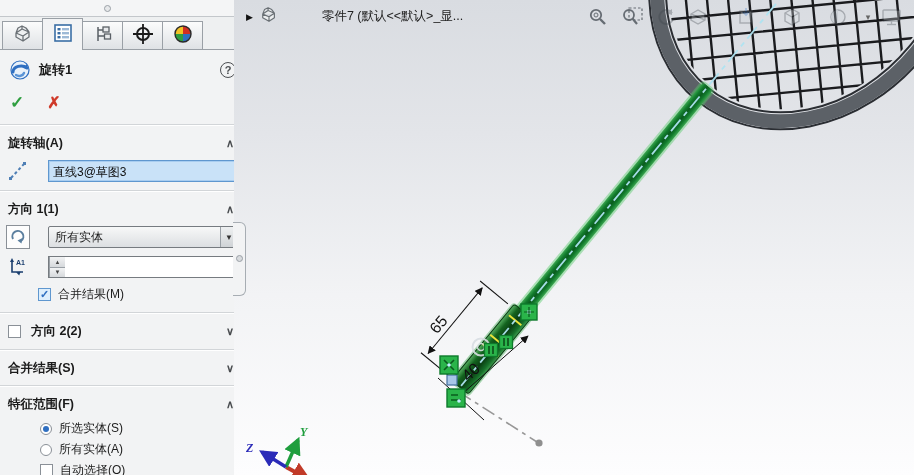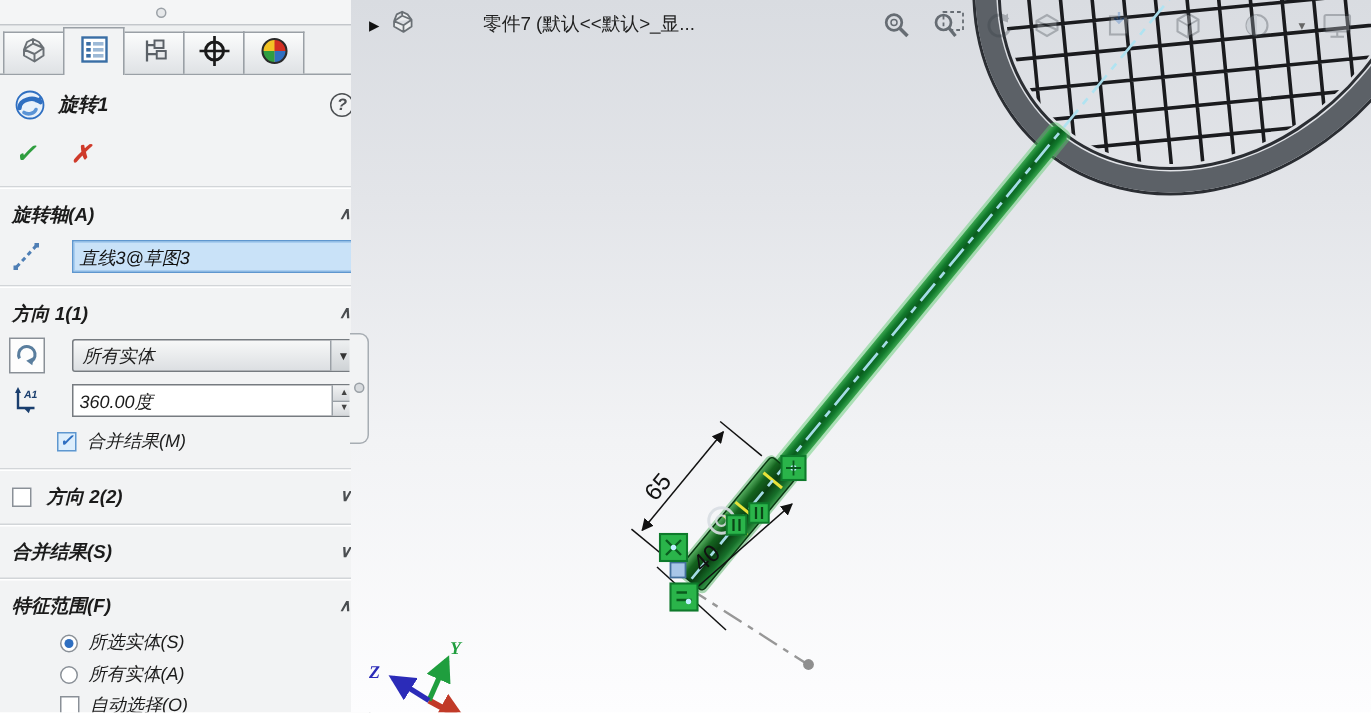--- a/index.html
+++ b/index.html
@@ -1,21 +1,21 @@
 <!DOCTYPE html>
 <html><head>
 <meta charset="utf-8">
 <style>
   * { box-sizing: border-box; margin: 0; padding: 0; }
   html,body { width:914px; height:475px; overflow:hidden; }
   body { font-family:"Liberation Sans", sans-serif; font-size:12px; color:#1b1b1b; background:#fff; }
   .app { position:relative; width:914px; height:475px; overflow:hidden; }
 
   
-  .pm-panel { position:absolute; left:0; top:0; width:247px; height:475px; background:#f2f3f4; border-right:1px solid #a7adb3; overflow:hidden;font-style:italic; }
+  .pm-panel { position:absolute; left:0; top:0; width:247px; height:475px; background:#f2f3f4; border-right:1px solid #a7adb3; overflow:hidden; }
   .pm-topstrip { height:17px; border-bottom:1px solid #c3c7cb; position:relative; background:#f4f5f6; }
   .pm-topgrip { position:absolute; left:104px; top:5px; width:7px; height:7px; border:1px solid #9aa0a6; border-radius:50%; background:#e6e8ea; }
   .tabbar { height:33px; display:flex; align-items:flex-end; padding-left:2px; background:#eef0f1; border-bottom:1px solid #9aa0a6; }
   .tab { width:41px; height:28px; border:1px solid #9aa0a6; border-bottom:none; background:linear-gradient(#fbfcfc,#dfe2e5); display:flex; align-items:center; justify-content:center; margin-right:-1px; }
   .tab.active { height:32px; background:#f2f3f4; position:relative; z-index:2; margin-bottom:-1px; }
   .pm-row { display:flex; align-items:center; }
   .pm-title { padding:8px 10px 2px 8px; gap:7px; }
   .pm-title .label { font-size:13px; font-weight:bold; }
   .help-circle { margin-left:auto; width:16px; height:16px; border:1.6px solid #4c4f52; border-radius:50%; font-size:11px; font-weight:bold; color:#4c4f52; display:flex; align-items:center; justify-content:center; }
   .okcancel { padding:8px 0 8px 10px; gap:23px; }
@@ -180,21 +180,20 @@
     <div class="pm-row field-row">
       <span class="icon-plain">
         <svg width="22" height="22" viewBox="0 0 22 22">
             <path d="M5 4 V16 H16" fill="none" stroke="#1a3e6e" stroke-width="1.6"></path>
             <path d="M5 2 L3 6 L7 6 Z" fill="#1a3e6e"></path>
             <path d="M9 17 L13 15 L13 19 Z" fill="#1a3e6e" transform="rotate(20 11 17)"></path>
             <text x="9" y="9" font-size="7" fill="#1a3e6e" font-weight="bold">A1</text>
           </svg>
       </span>
       <div class="spin-wrap">
-        <span class="val">360.00度</span>
         <span class="spinner">
           <span>▲</span>
           <span>▼</span>
         </span>
       </div>
     </div>
     <div class="pm-row merge-row">
       <span class="cb checked">✓</span>
       <span>合并结果(M)</span>
     </div>

